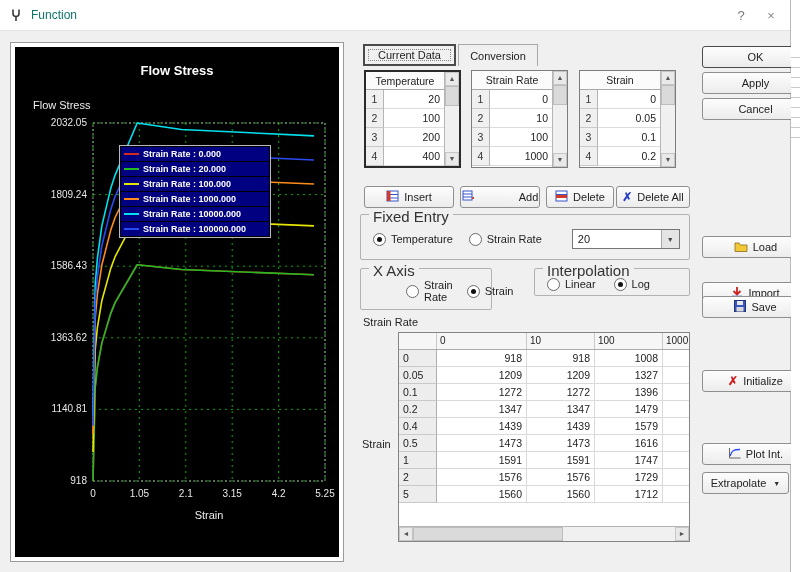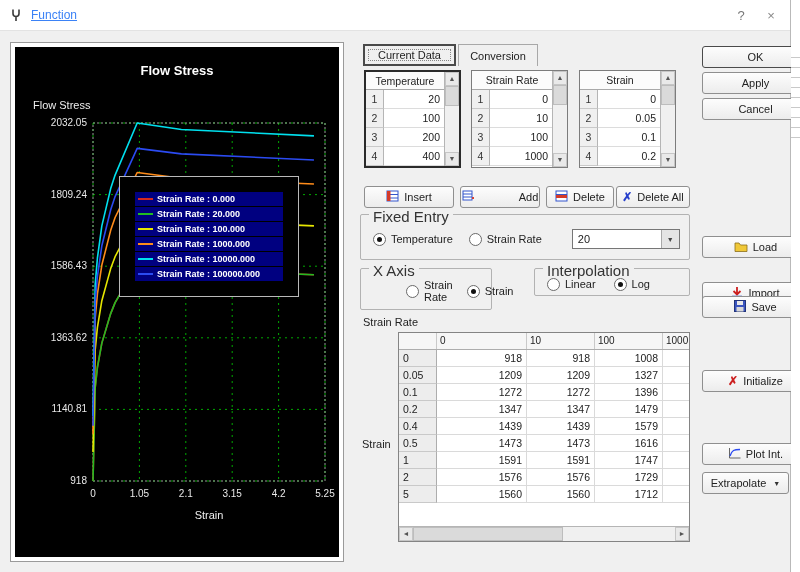--- a/index.html
+++ b/index.html
@@ -12,33 +12,33 @@
   }
   .dialog{position:absolute;left:0;top:0;width:790px;height:572px;background:#f0f0f0;border-right:1px solid #b9b9b9;}
   .bg-strip{position:absolute;left:791px;top:0;width:9px;height:572px;background:#fff;}
   .bg-strip .lines{position:absolute;left:0;top:48px;width:9px;height:96px;
     background:repeating-linear-gradient(to bottom,#fff 0 9px,#c9c9c9 9px 10px);}
 
   
   .titlebar{position:absolute;left:0;top:0;width:790px;height:30px;background:#ffffff;
     border-bottom:1px solid #e3e3e3;display:flex;align-items:center;}
   .titlebar .app-icon{margin:0 8px 0 9px;display:flex;}
-  .titlebar .title{font-size:12px;color:#3b82f6;text-decoration:underline;}
+  .titlebar .title{font-size:12px;color:#0f766e;}
   .titlebar .spacer{flex:1;}
   .cap-btn{width:30px;height:29px;display:flex;align-items:center;justify-content:center;color:#777;font-size:13px;cursor:default;}
   .cap-btn.close{margin-right:4px;color:#888;}
 
   
   .chart-frame{position:absolute;left:10px;top:42px;width:334px;height:520px;background:#fff;border:1px solid #9a9a9a;box-sizing:border-box;}
   .chart-black{position:absolute;left:4px;top:4px;right:4px;bottom:4px;background:#000;}
   .chart-black svg{position:absolute;left:0;top:0;}
   .chart-title{position:absolute;left:0;top:16px;width:100%;text-align:center;color:#fff;font-weight:bold;font-size:13px;}
   .chart-ylabel{position:absolute;left:18px;top:52px;color:#eee;font-size:11px;}
   .chart-xlabel{position:absolute;left:78px;width:232px;top:462px;text-align:center;color:#eee;font-size:11px;}
-  .chart-legend{position:absolute;left:104px;top:98px;width:148px;border:1px solid #b9b9b9;background:#000;padding:15px;margin-top:31px;}
+  .chart-legend{position:absolute;left:104px;top:98px;width:148px;border:1px solid #b9b9b9;background:#000;padding:1px;}
   .legend-row{display:flex;align-items:center;height:14px;background:#000080;color:#fff;
     font-size:9px;font-weight:bold;padding:0 3px;margin-bottom:1px;white-space:nowrap;}
   .legend-row:last-child{margin-bottom:0;}
   .legend-marker{display:inline-block;width:15px;height:2px;margin-right:4px;flex:0 0 auto;}
 
   
   .tab{position:absolute;top:44px;height:22px;box-sizing:border-box;display:flex;align-items:center;justify-content:center;
     background:#f0f0f0;border:1px solid #a8a8a8;border-bottom:none;padding:0 9px;font-size:11px;cursor:default;}
   .tab.active{border:2px solid #4a4a4a;font-weight:normal;position:absolute;}
   .tab.active::after{content:'';position:absolute;left:3px;right:3px;top:3px;bottom:3px;border:1px dotted #888;}

